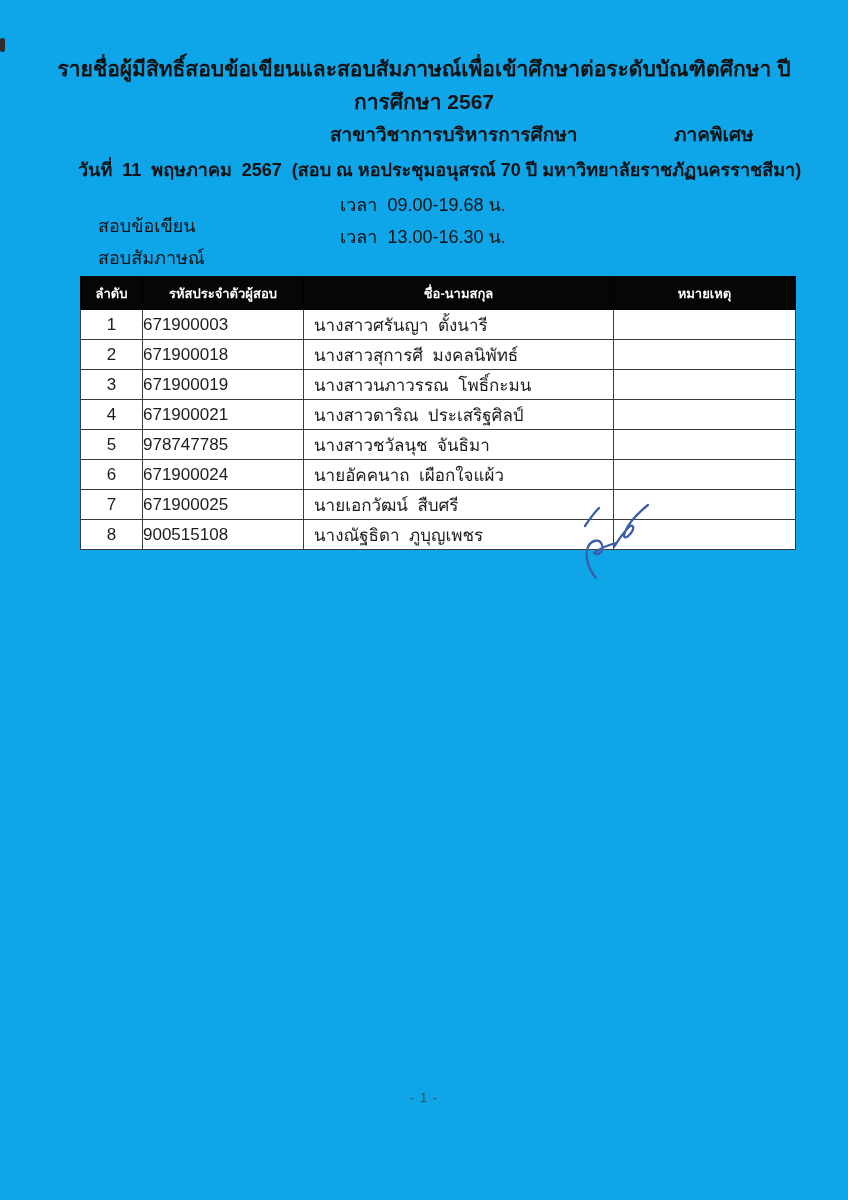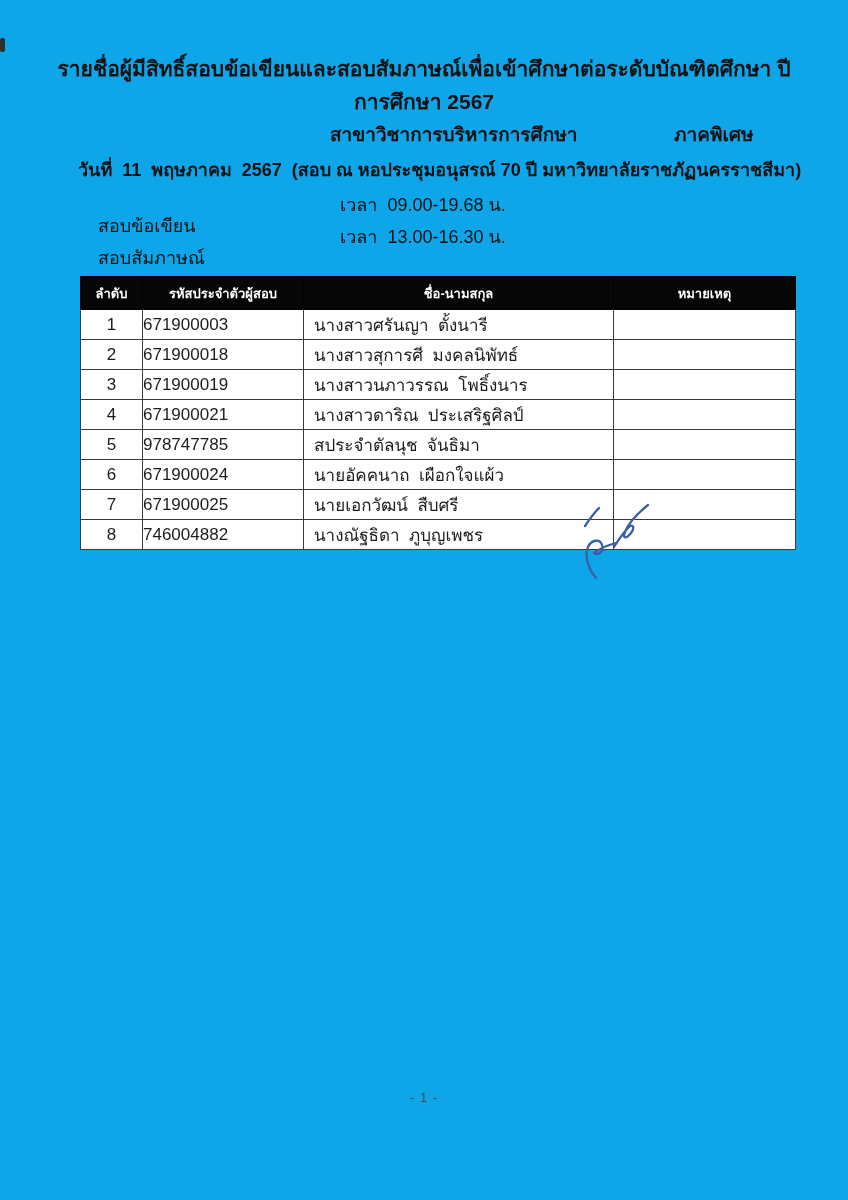--- a/index.html
+++ b/index.html
@@ -94,50 +94,50 @@
       </tr>
       <tr>
         <td class="c-no">2</td>
         <td class="c-code">671900018</td>
         <td class="c-name">นางสาวสุการศี  มงคลนิพัทธ์</td>
         <td class="c-note"></td>
       </tr>
       <tr>
         <td class="c-no">3</td>
         <td class="c-code">671900019</td>
-        <td class="c-name">นางสาวนภาวรรณ  โพธิ์งนาร</td>
+        <td class="c-name">นางสาวนภาวรรณ  โพธิ์กะมน</td>
         <td class="c-note"></td>
       </tr>
       <tr>
         <td class="c-no">4</td>
         <td class="c-code">671900021</td>
         <td class="c-name">นางสาวดาริณ  ประเสริฐศิลป์</td>
         <td class="c-note"></td>
       </tr>
       <tr>
         <td class="c-no">5</td>
         <td class="c-code">978747785</td>
-        <td class="c-name">สประจำตัลนุช  จันธิมา</td>
+        <td class="c-name">นางสาวชวัลนุช  จันธิมา</td>
         <td class="c-note"></td>
       </tr>
       <tr>
         <td class="c-no">6</td>
         <td class="c-code">671900024</td>
         <td class="c-name">นายอัคคนาถ  เผือกใจแผ้ว</td>
         <td class="c-note"></td>
       </tr>
       <tr>
         <td class="c-no">7</td>
         <td class="c-code">671900025</td>
         <td class="c-name">นายเอกวัฒน์  สืบศรี</td>
         <td class="c-note"></td>
       </tr>
       <tr>
         <td class="c-no">8</td>
-        <td class="c-code">746004882</td>
+        <td class="c-code">900515108</td>
         <td class="c-name">นางณัฐธิดา  ภูบุญเพชร</td>
         <td class="c-note"></td>
       </tr>
     </tbody>
   </table>
 
   <svg class="signature-scribble" viewBox="0 0 115 95" xmlns="http://www.w3.org/2000/svg" aria-hidden="true">
     <g fill="none" stroke="#3b5ea8" stroke-width="2.3" stroke-linecap="round" stroke-linejoin="round">
       <path d="M22,32 C26,26 31,19 36,14"></path>
       <path d="M33,84 C26,76 21,62 25,53 C28,46 37,44 39,51 C41,57 36,62 31,59 C36,55 45,51 53,49"></path>

